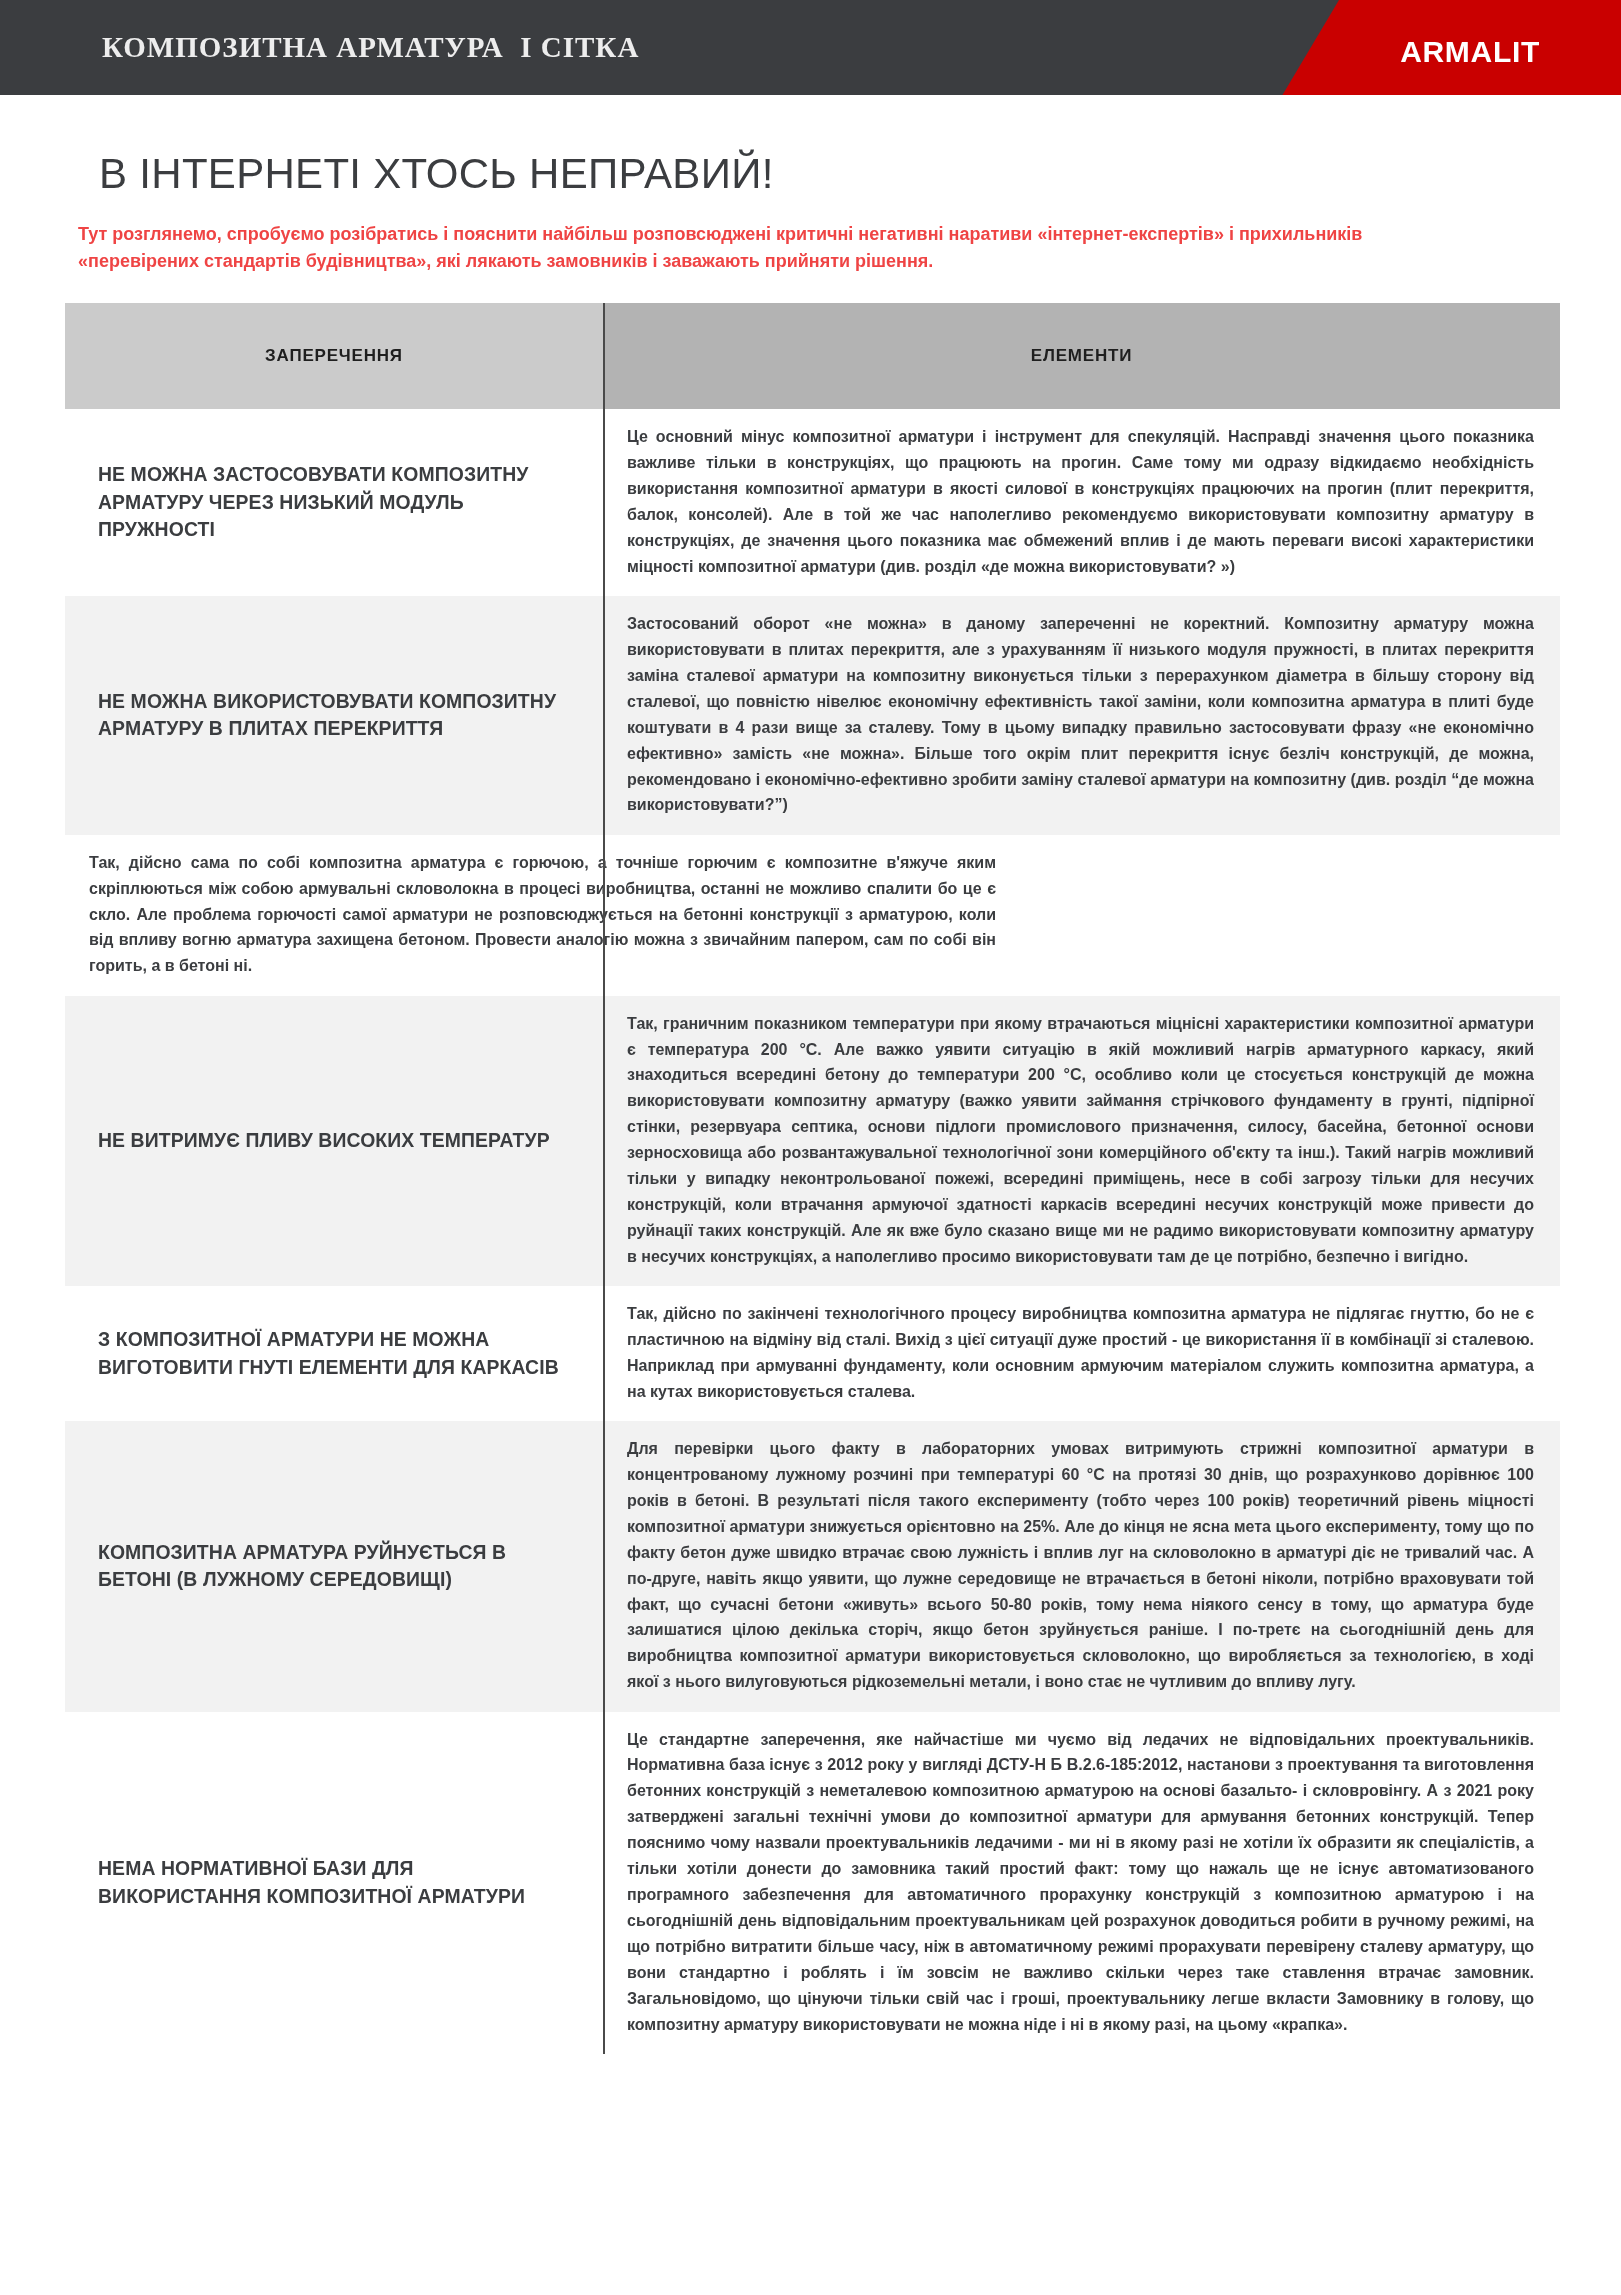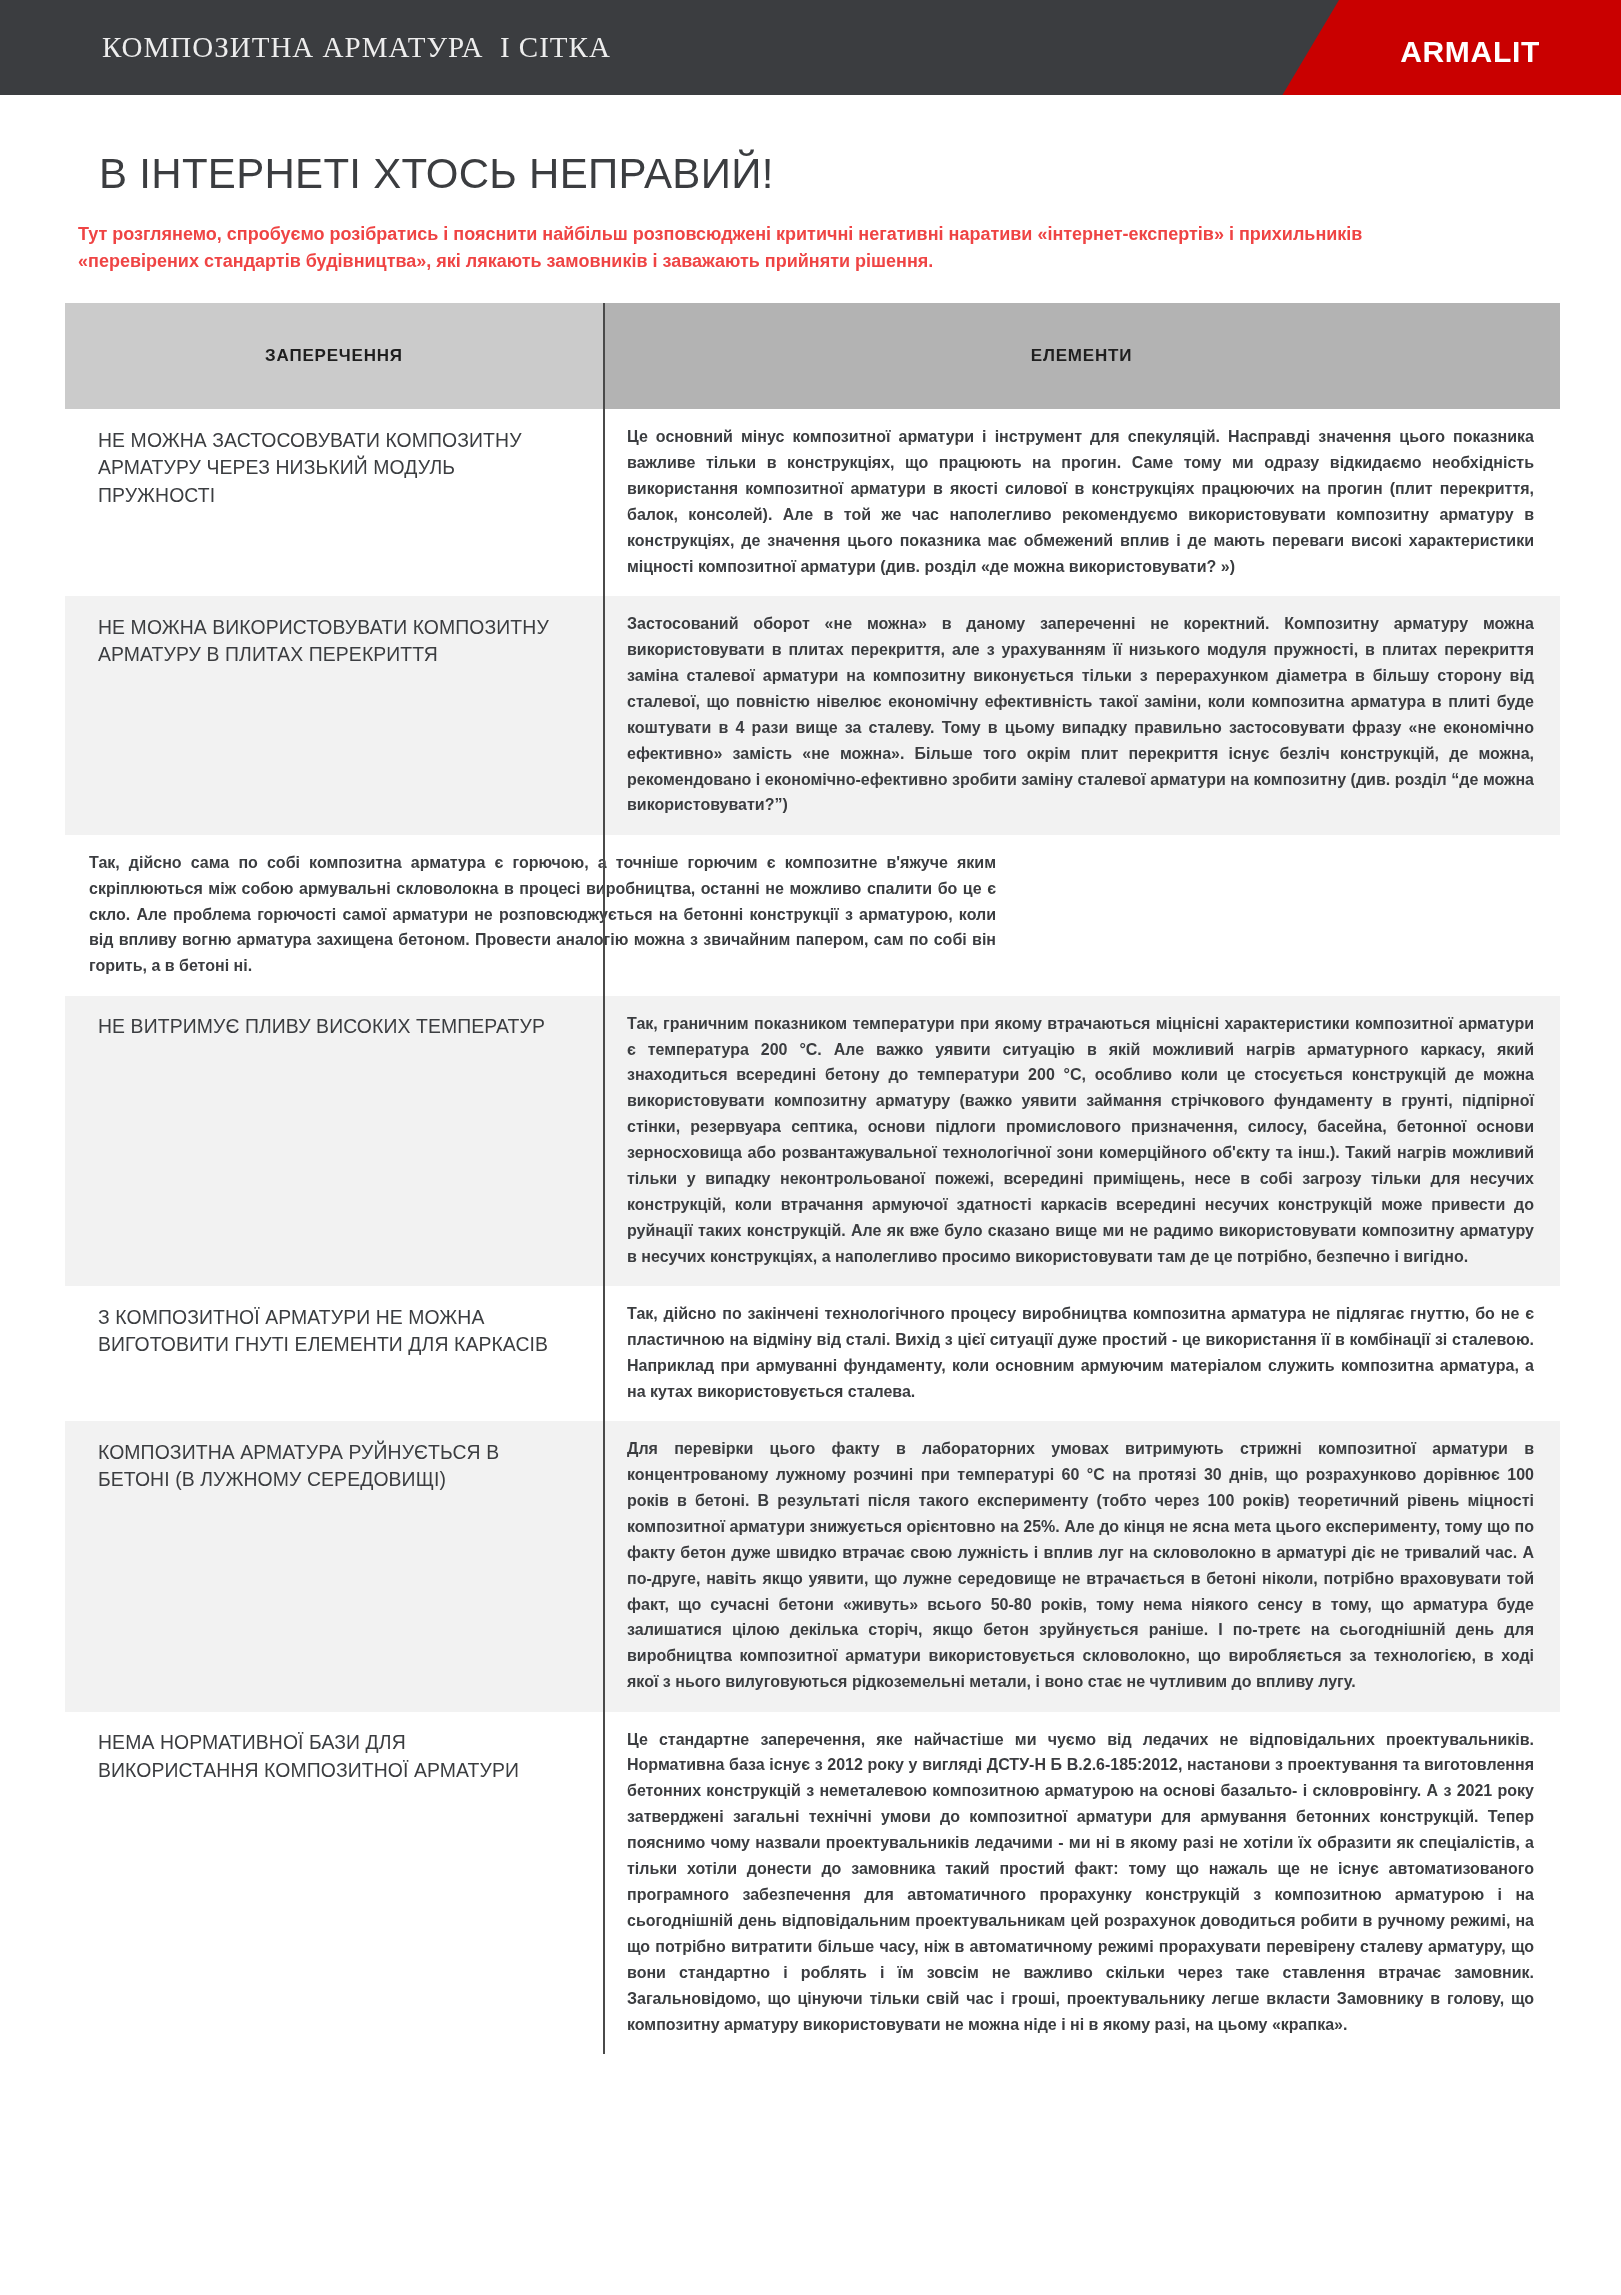--- a/index.html
+++ b/index.html
@@ -39,21 +39,21 @@
     clip-path: polygon(99px 0, 382px 0, 382px 126px, 24px 126px);
   }
   .banner-title {
     position: absolute;
     left: 102px;
     top: 0;
     height: 95px;
     display: flex;
     align-items: center;
     font-family: "Liberation Serif", serif;
-    font-weight: normal;
+    font-weight: bold;
     font-size: 29px;
     letter-spacing: 1px;
     color: #ededed;
     white-space: pre;
     z-index: 3;
   }
   .banner-brand {
     position: absolute;
     right: 82px;
     top: 0;
@@ -129,23 +129,24 @@
     align-items: stretch;
   }
   .row.alt .cell-obj,
   .row.alt .cell-ans {
     background: #f2f2f2;
   }
   .cell-obj {
     width: 538px;
     background: #ffffff;
     display: flex;
-    align-items: flex-start;
+    align-items: center;
     box-sizing: border-box;
     padding: 17.7px 37px 17.7px 33px;
+    font-weight: bold;
   }
   .cell-obj-text {
     font-size: 19.4px;
     line-height: 1.42;
     letter-spacing: 0.1px;
     color: #3b3d40;
   }
   .cell-ans {
     width: 957px;
     background: #ffffff;

